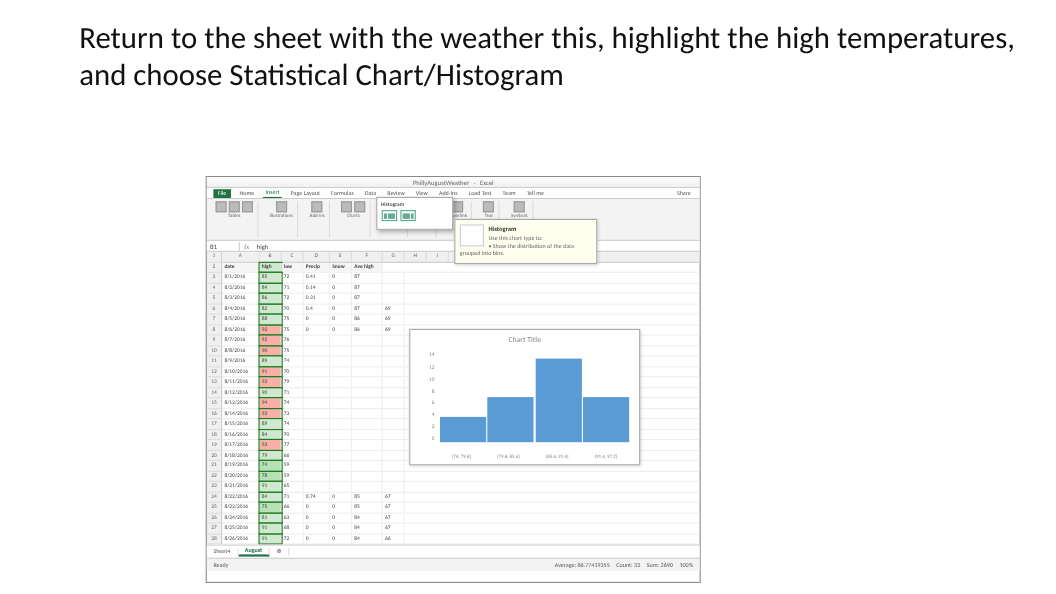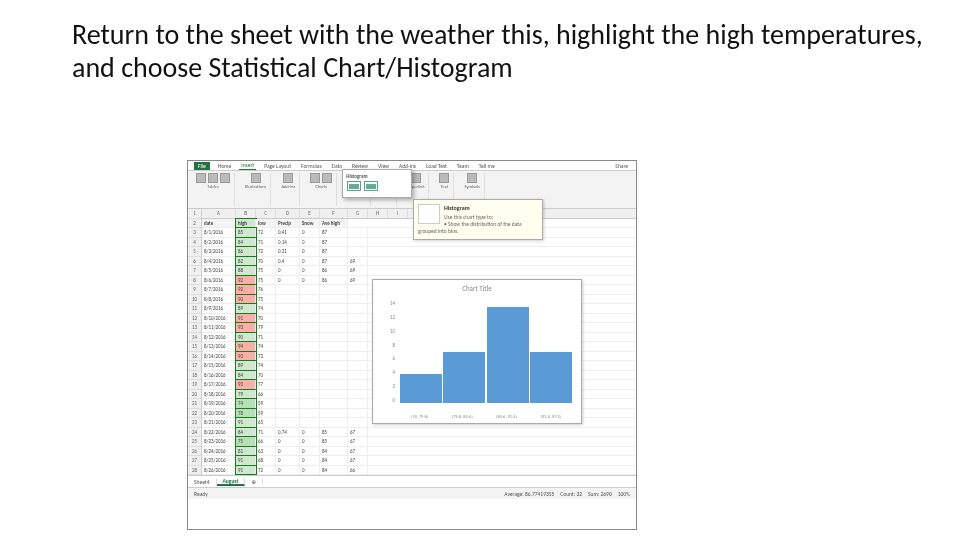--- a/index.html
+++ b/index.html
@@ -36,38 +36,43 @@
 .cols{flex:1;position:relative}
 .colhdrs{display:flex;background:#f0f0f0;border-bottom:1px solid #ccc;height:9.5px}
 .colhdrs div{border-right:1px solid #ddd;font-size:5px;text-align:center;line-height:9.5px;color:#666}
 .cA{width:34px}.cB{width:20px}.cC{width:20px}.cD{width:24px}.cE{width:20px}.cF{width:28px}.cG{width:20px}.cH{width:20px}.cI{width:20px}.cJ{width:20px}.cK{width:20px}.cL{width:20px}.cM{width:20px}.cN{width:20px}
 .datarow{display:flex;height:9.5px;border-bottom:1px solid #eee}
 .datarow div{border-right:1px solid #eee;font-size:5px;line-height:9.5px;padding:0 2px;overflow:hidden;white-space:nowrap}
 .sel{background:#cfe8cf!important;outline:1px solid #1a7a1a}
 .redish{background:#f9b0a8!important}
 .greenish{background:#b6e0b6!important}
 .hdrcell{background:#f5f5f5;font-weight:bold;color:#444}
-.chartbox{position:absolute;left:170px;top:70px;width:210px;height:145px;background:#fff;border:1px solid #aaa;box-shadow:1px 1px 3px rgba(0,0,0,.2)}
+.chartbox{position:absolute;left:170px;top:70px;width:210px;height:124px;background:#fff;border:1px solid #aaa;box-shadow:1px 1px 3px rgba(0,0,0,.2)}
 .chartbox .ct{text-align:center;font-size:7px;color:#888;margin-top:4px}
 .bars{position:absolute;left:26px;right:8px;top:20px;bottom:20px;display:flex;align-items:flex-end;justify-content:space-around}
 .bars .bar{background:#5b9bd5;width:42px}
 .yax{position:absolute;left:4px;top:20px;bottom:20px;width:18px;display:flex;flex-direction:column;justify-content:space-between;font-size:5px;color:#888;text-align:right}
 .xax{position:absolute;left:26px;right:8px;bottom:4px;display:flex;justify-content:space-around;font-size:4.5px;color:#888}
 .status{height:12px;background:#f3f3f3;border-top:1px solid #ccc;display:flex;align-items:center;font-size:5.5px;color:#555;padding:0 6px;gap:8px}
 .status .right{margin-left:auto;display:flex;gap:6px;align-items:center}
 .tabs{height:12px;background:#fff;border-top:1px solid #ccc;display:flex;align-items:center;font-size:5.5px}
 .tabs div{padding:0 6px;border-right:1px solid #ddd;color:#555;cursor:pointer}
 .tabs .on{background:#fff;border-bottom:2px solid #217346;color:#217346;font-weight:bold}
 </style>
 </head>
 <body>
 
 <div class="instr">Return to the sheet with the weather this, highlight the high temperatures, and choose Statistical Chart/Histogram</div>
 
 <div class="excel">
+  <div class="titlebar">
+    <span>PhillyAugustWeather</span>
+    <span>-</span>
+    <span>Excel</span>
+  </div>
 
   <div class="ribbon-tabs">
     <div class="file">File</div>
     <div>Home</div>
     <div class="active">Insert</div>
     <div>Page Layout</div>
     <div>Formulas</div>
     <div>Data</div>
     <div>Review</div>
     <div>View</div>
@@ -129,20 +134,25 @@
     </div>
   </div>
 
   <div class="tooltip">
     <div class="mini2"></div>
     <b>Histogram</b>
     <div class="line">Use this chart type to:</div>
     <div class="line">• Show the distribution of the data grouped into bins.</div>
   </div>
 
+  <div class="namebox">
+    <div class="nb">B1</div>
+    <div class="fx">fx</div>
+    <div class="fv">high</div>
+  </div>
 
   <div class="grid">
     <div class="rowhdrs" id="rowhdrs">
         <div>1</div>
         <div>2</div>
         <div>3</div>
         <div>4</div>
         <div>5</div>
         <div>6</div>
         <div>7</div>

